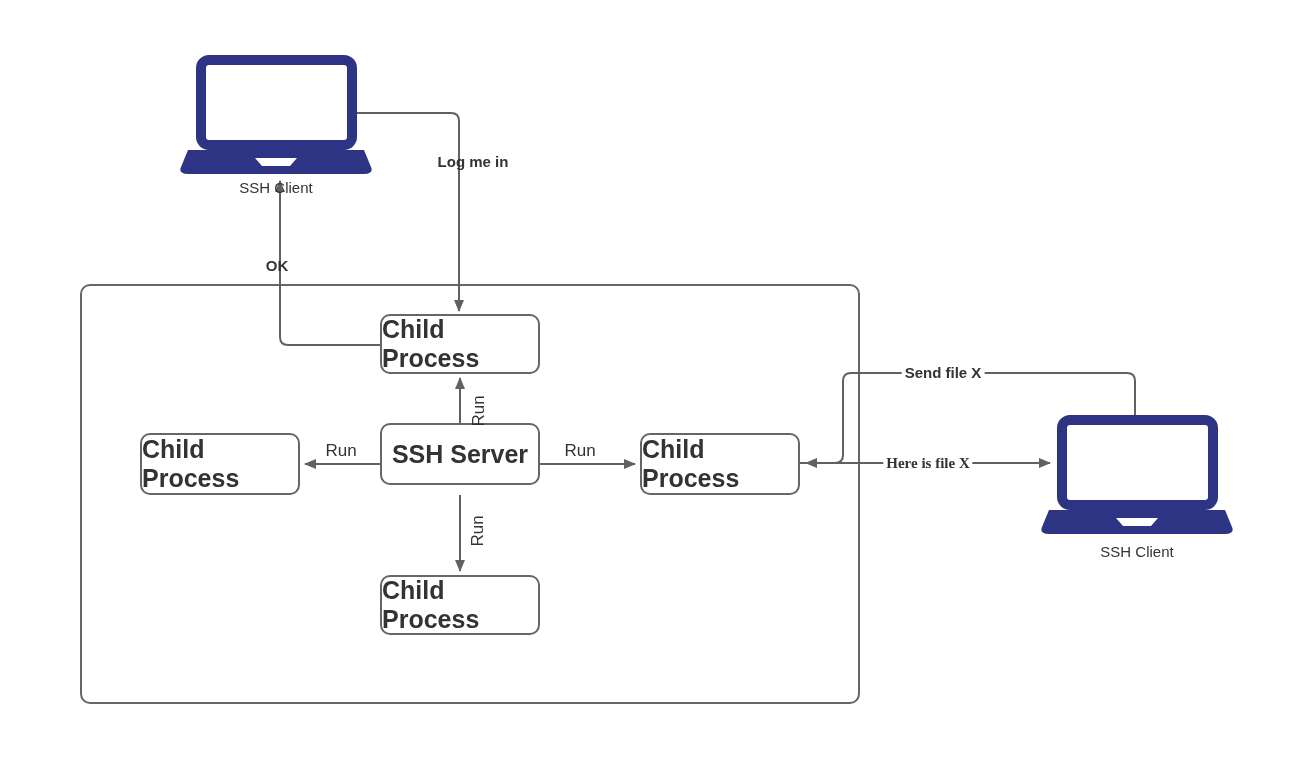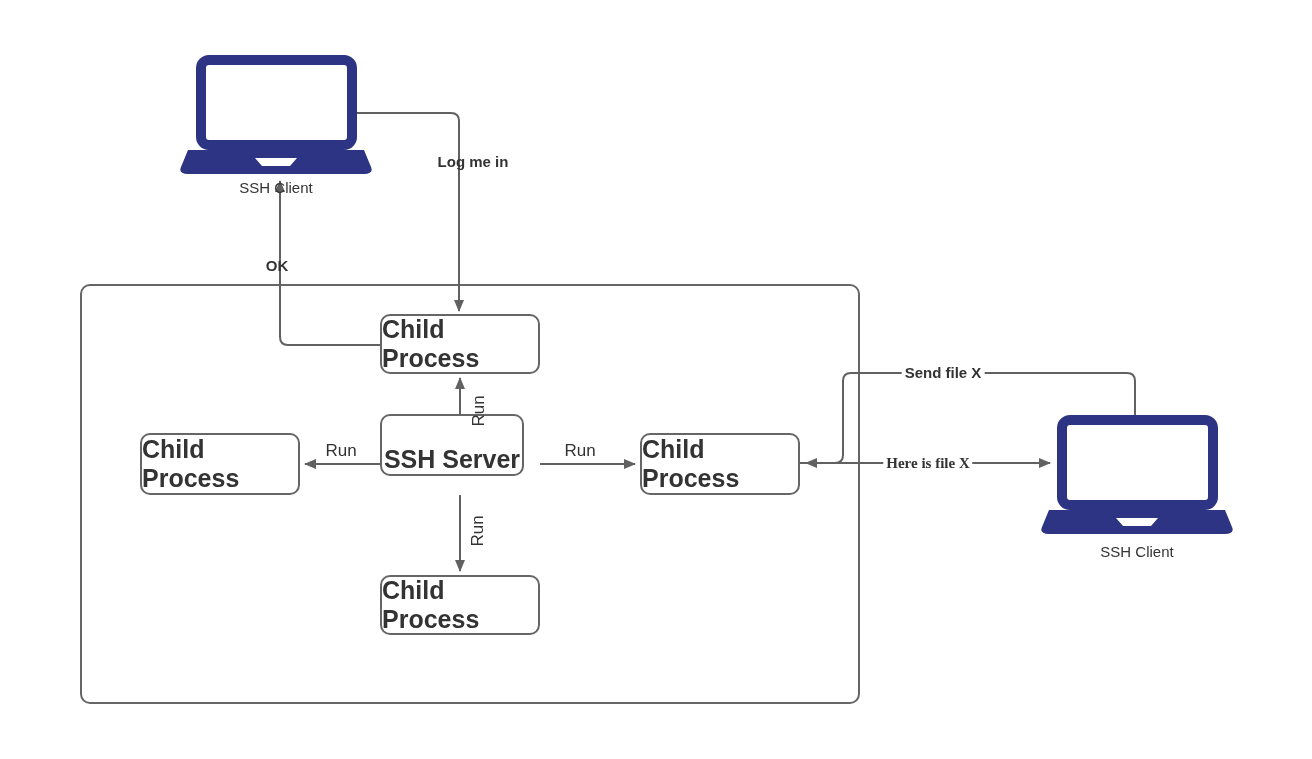--- a/index.html
+++ b/index.html
@@ -78,21 +78,21 @@
     <path class="edge" d="M 1135 415 V 381 Q 1135 373 1127 373 H 851 Q 843 373 843 381 V 455 Q 843 463 835 463 H 806" marker-end="url(#arr)"></path>
     <path class="edge" d="M 800 463 H 1050" marker-end="url(#arr)"></path>
   </svg>
 
   <div class="node" style="left:380px;top:314px;width:160px;height:60px;">
     <span>Child Process</span>
   </div>
   <div class="node" style="left:140px;top:433px;width:160px;height:62px;">
     <span>Child Process</span>
   </div>
-  <div class="node" style="left:380px;top:414px;width:144px;height:62px;align-items:flex-end;">
+  <div class="node" style="left:380px;top:423px;width:160px;height:62px;">
     <span>SSH Server</span>
   </div>
   <div class="node" style="left:640px;top:433px;width:160px;height:62px;">
     <span>Child Process</span>
   </div>
   <div class="node" style="left:380px;top:575px;width:160px;height:60px;">
     <span>Child Process</span>
   </div>
 
   <svg class="laptop" style="left:179px;top:55px;" viewBox="0 0 194 121" xmlns="http://www.w3.org/2000/svg">

